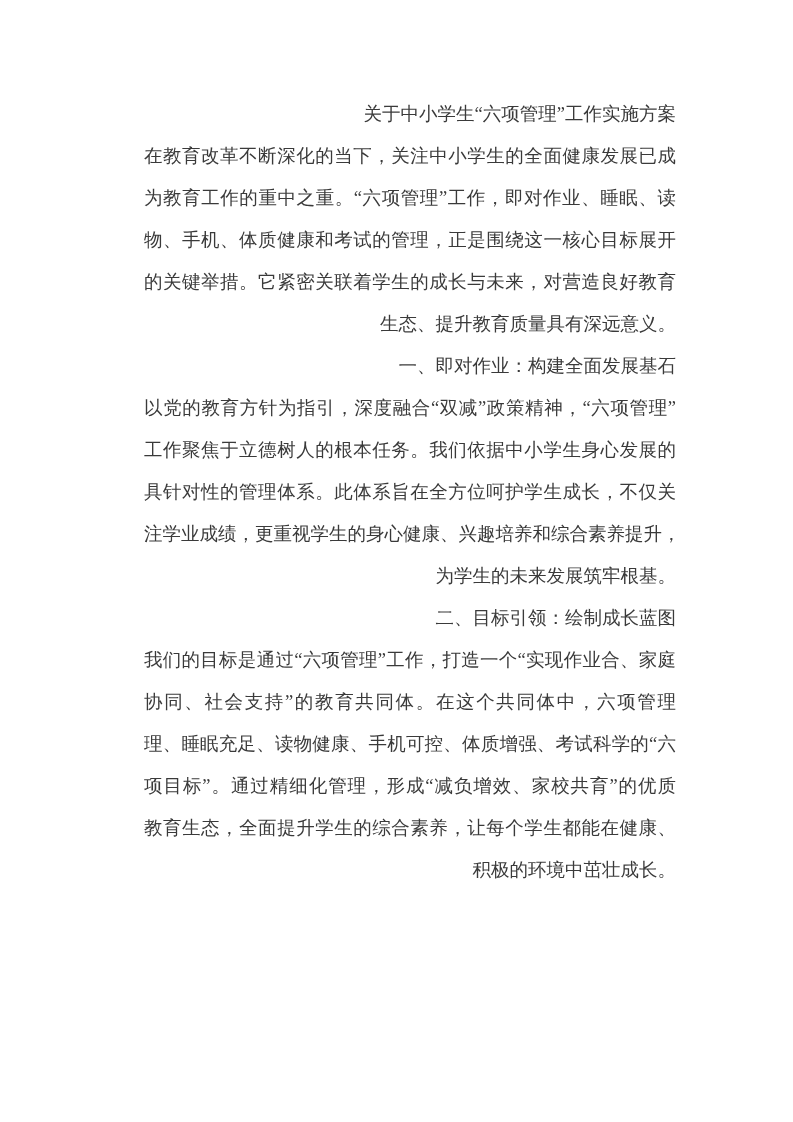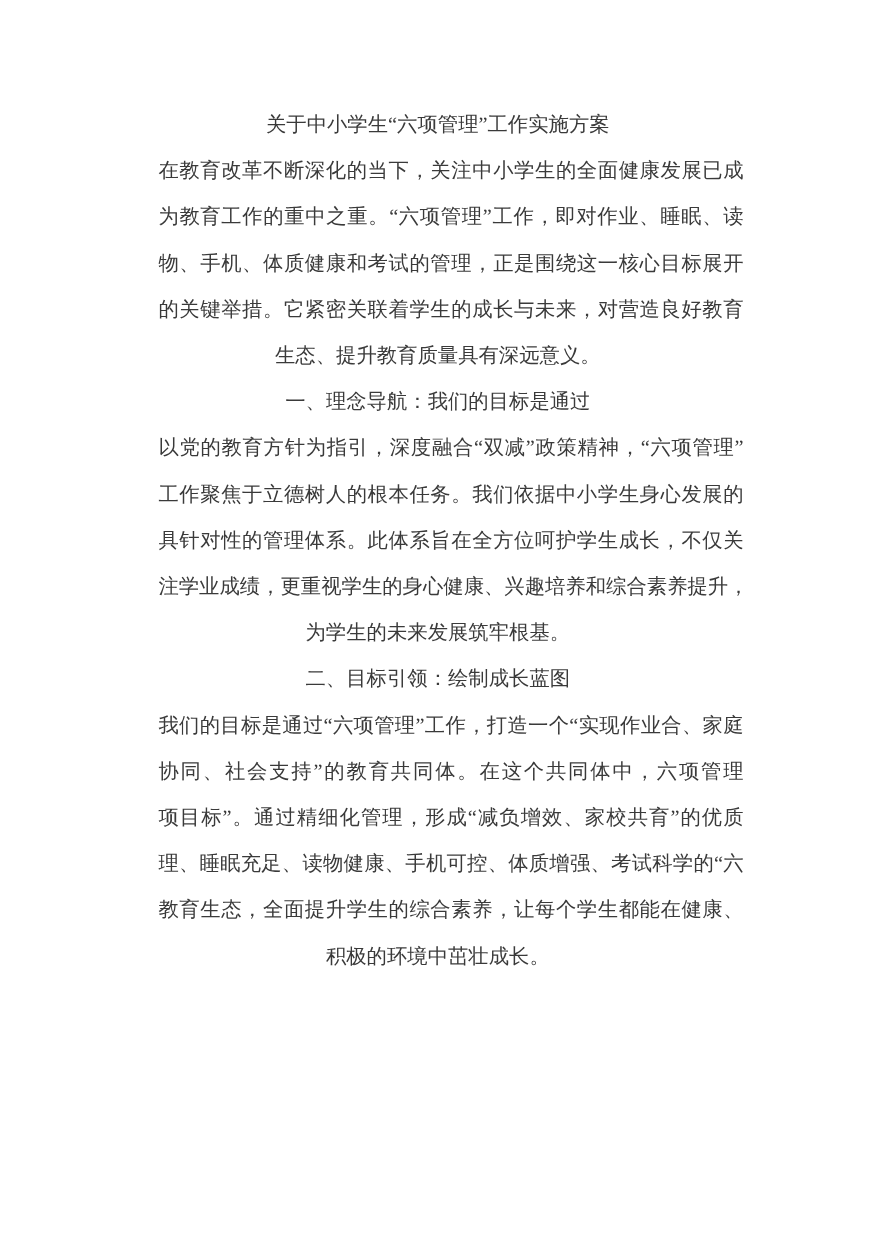--- a/index.html
+++ b/index.html
@@ -17,47 +17,47 @@
     left: 120px;
     top: 93px;
     width: 556px;
     font-size: 18.5px;
     color: #3a3a3a;
   }
   .line {
     height: 42px;
     line-height: 42px;
     white-space: nowrap;
-    text-align: center;
+    text-align: right;
   }
   .line.justify {
     text-align: justify;
     text-align-last: justify;
     text-justify: inter-ideograph;
     margin-left: 24px;
   }
 </style>
 </head>
 <body>
 
 <div class="page">
   <div class="doc">
       <div class="line">关于中小学生“六项管理”工作实施方案</div>
       <div class="line justify">在教育改革不断深化的当下，关注中小学生的全面健康发展已成</div>
       <div class="line justify">为教育工作的重中之重。“六项管理”工作，即对作业、睡眠、读</div>
       <div class="line justify">物、手机、体质健康和考试的管理，正是围绕这一核心目标展开</div>
       <div class="line justify">的关键举措。它紧密关联着学生的成长与未来，对营造良好教育</div>
       <div class="line">生态、提升教育质量具有深远意义。</div>
-      <div class="line">一、理念导航：我们的目标是通过</div>
+      <div class="line">一、即对作业：构建全面发展基石</div>
       <div class="line justify">以党的教育方针为指引，深度融合“双减”政策精神，“六项管理”</div>
       <div class="line justify">工作聚焦于立德树人的根本任务。我们依据中小学生身心发展的</div>
       <div class="line justify">具针对性的管理体系。此体系旨在全方位呵护学生成长，不仅关</div>
       <div class="line justify">注学业成绩，更重视学生的身心健康、兴趣培养和综合素养提升，</div>
       <div class="line">为学生的未来发展筑牢根基。</div>
       <div class="line">二、目标引领：绘制成长蓝图</div>
       <div class="line justify">我们的目标是通过“六项管理”工作，打造一个“实现作业合、家庭</div>
       <div class="line justify">协同、社会支持”的教育共同体。在这个共同体中，六项管理</div>
+      <div class="line justify">理、睡眠充足、读物健康、手机可控、体质增强、考试科学的“六</div>
       <div class="line justify">项目标”。通过精细化管理，形成“减负增效、家校共育”的优质</div>
-      <div class="line justify">理、睡眠充足、读物健康、手机可控、体质增强、考试科学的“六</div>
       <div class="line justify">教育生态，全面提升学生的综合素养，让每个学生都能在健康、</div>
       <div class="line">积极的环境中茁壮成长。</div>
     </div>
 </div>
 
 </body></html>

